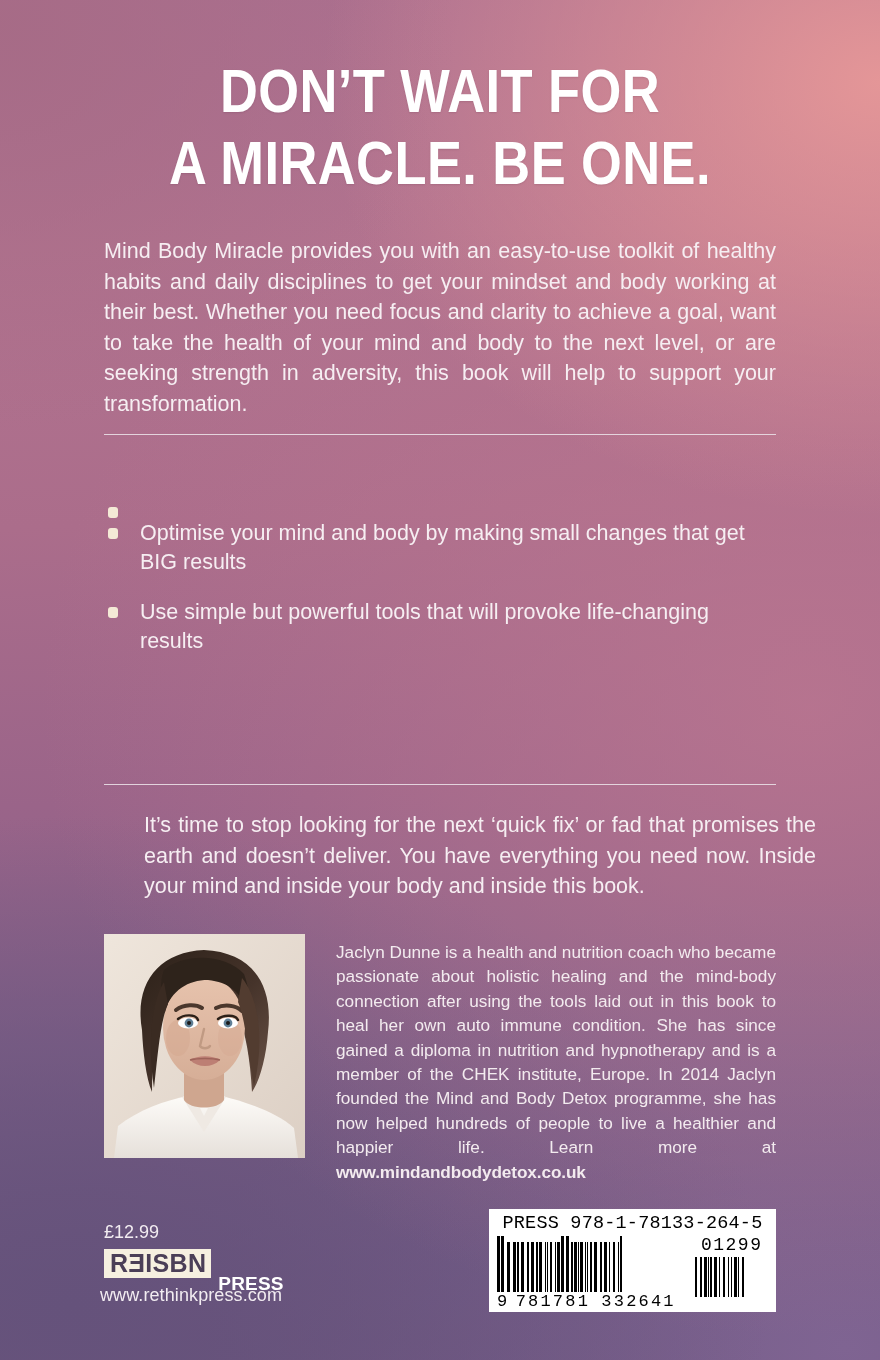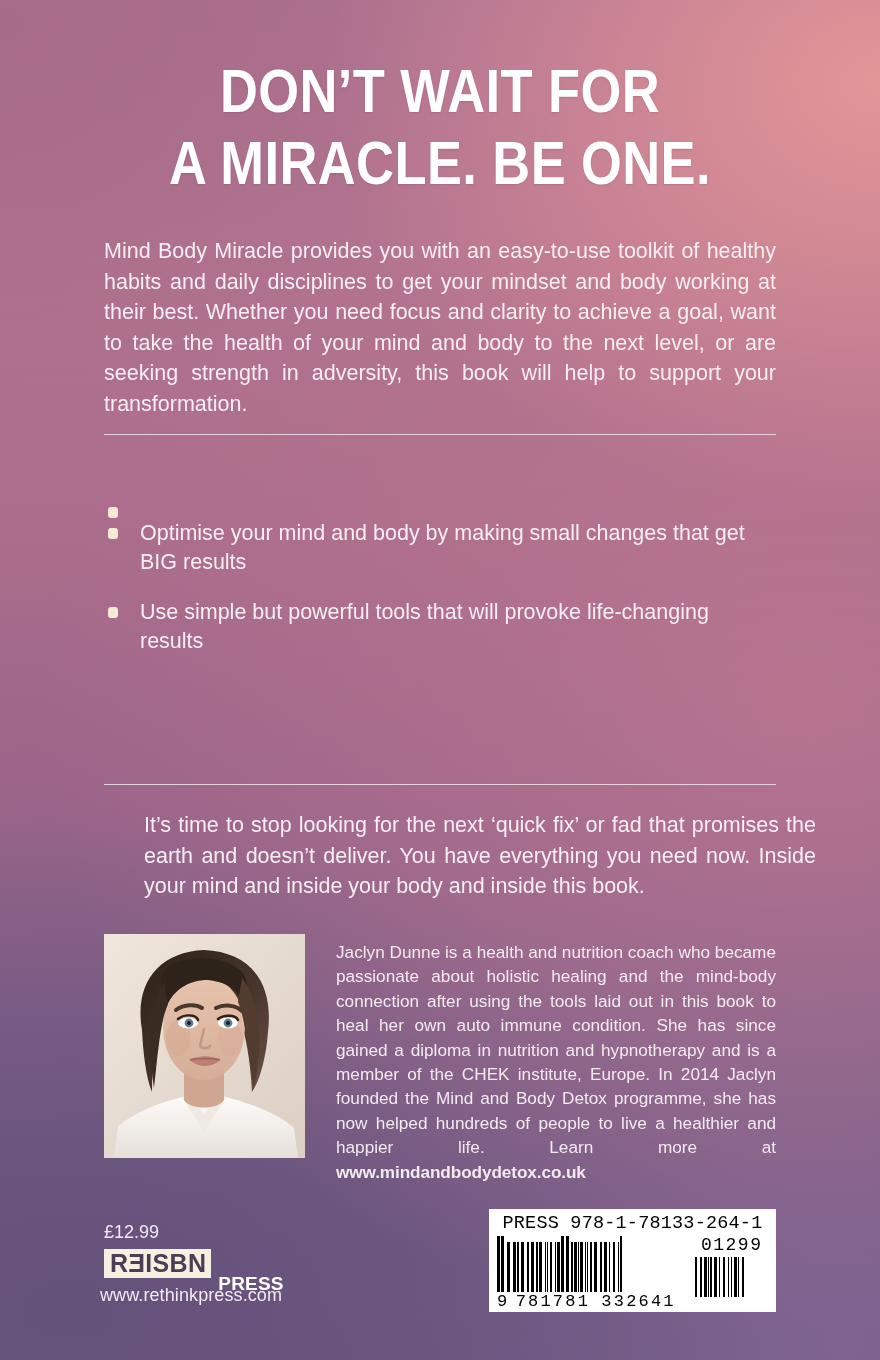--- a/index.html
+++ b/index.html
@@ -361,21 +361,21 @@
         <span>ISBN</span>
       </span>
     <span class="logo-word">PRESS</span>
   </div>
 
   <div id="publisher-url">www.rethinkpress.com</div>
 
   <div id="barcode-block">
     <div id="isbn-text">
       <span>PRESS</span>
-      <span>978-1-78133-264-1</span>
+      <span>978-1-78133-264-5</span>
     </div>
     <div id="barcode-row">
       <div id="ean-main">
         <div id="ean-bars">
             <div class="bar" style="width: 3px; height: 56px; background: rgb(0, 0, 0);"></div>
             <div class="bar" style="width: 1px; height: 56px; background: transparent;"></div>
             <div class="bar" style="width: 3px; height: 56px; background: rgb(0, 0, 0);"></div>
             <div class="bar" style="width: 3px; height: 50px; background: transparent;"></div>
             <div class="bar" style="width: 3px; height: 50px; background: rgb(0, 0, 0);"></div>
             <div class="bar" style="width: 3px; height: 50px; background: transparent;"></div>

